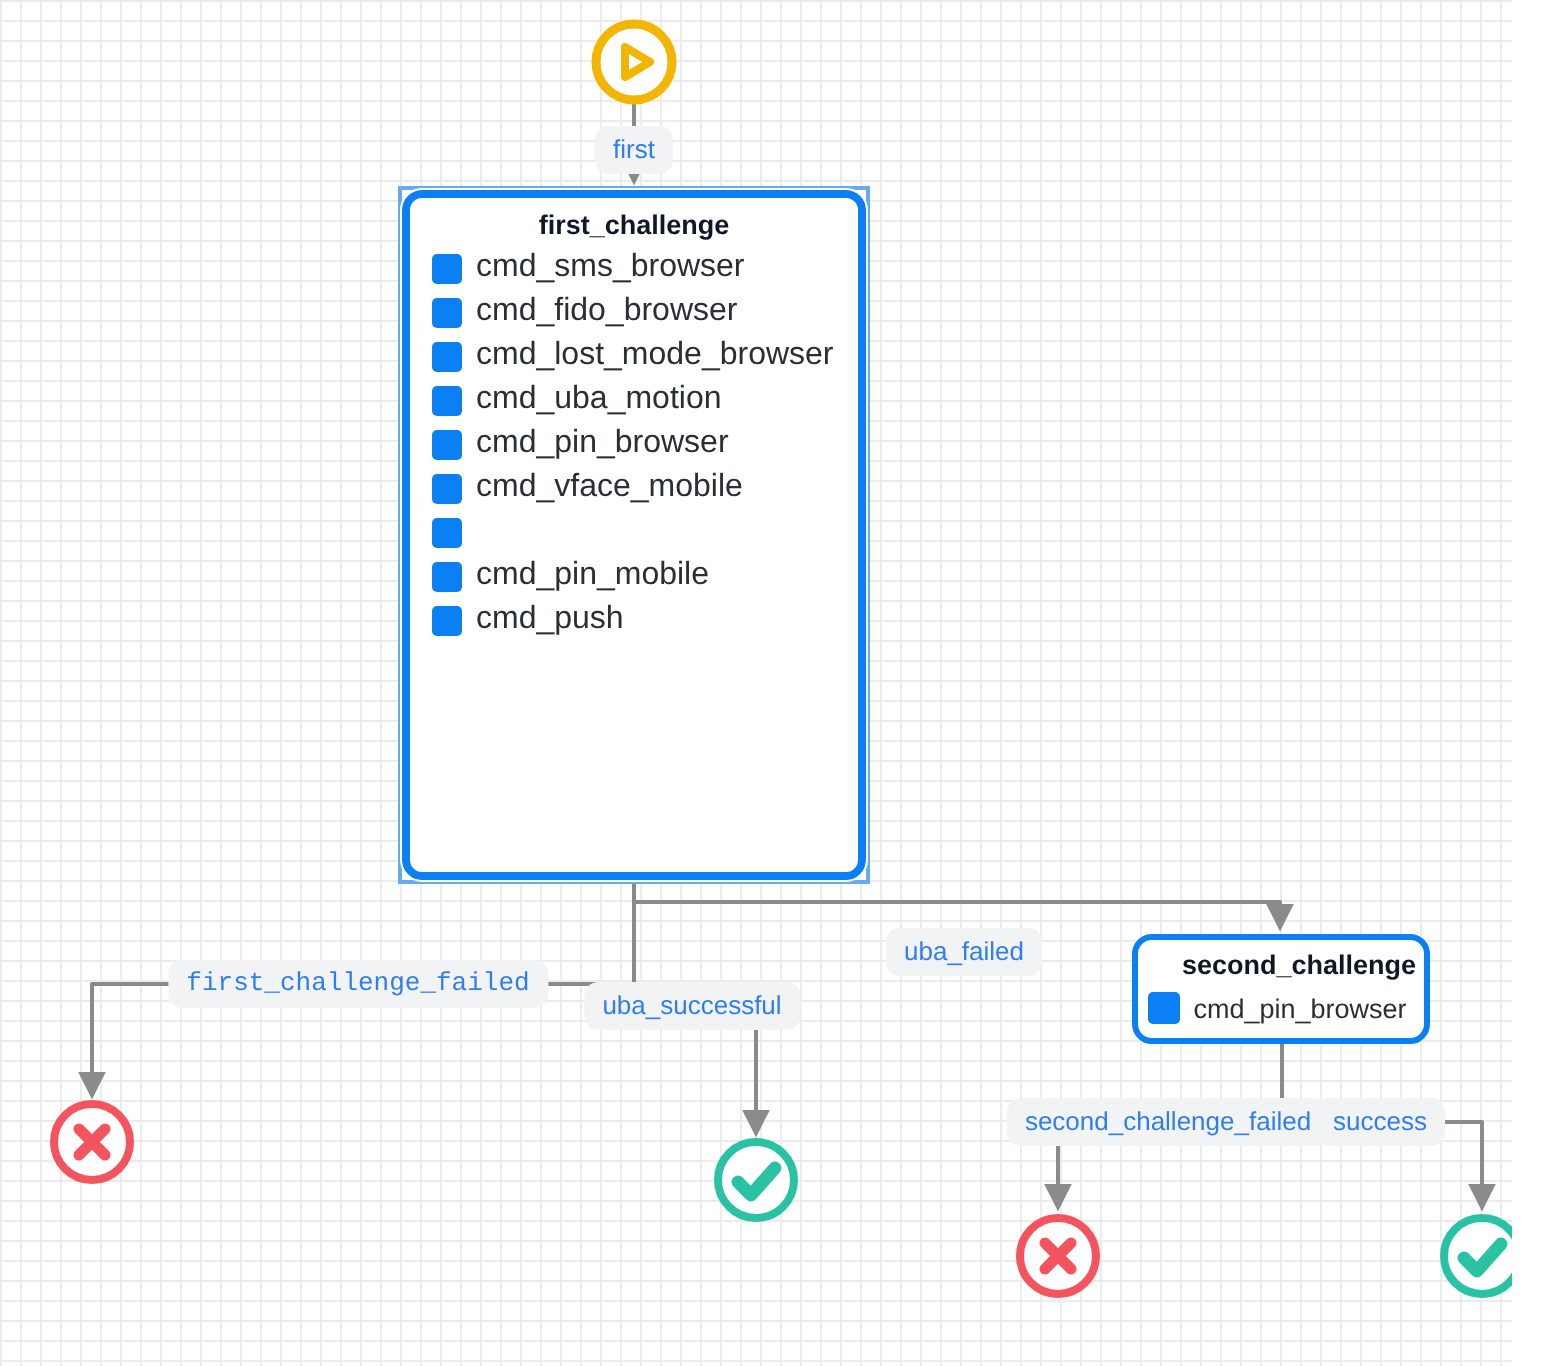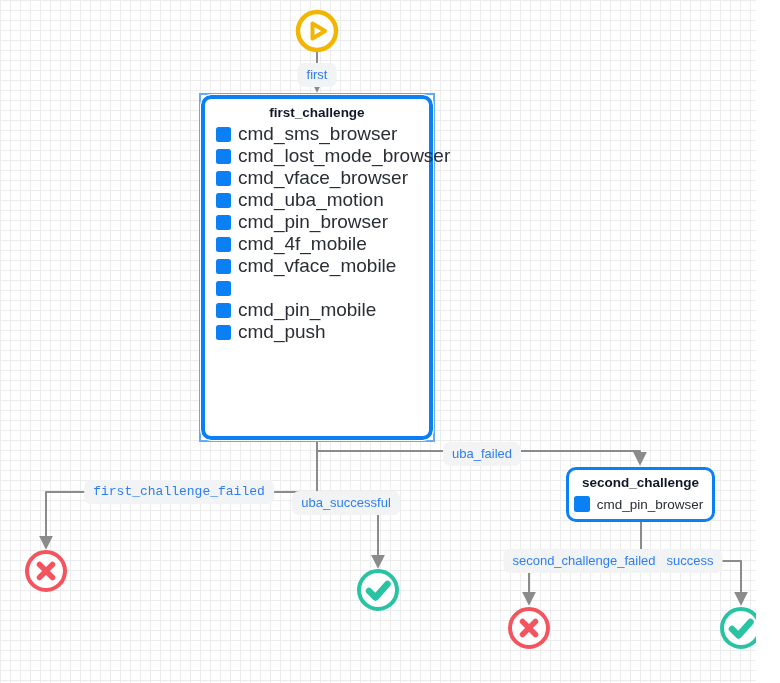--- a/index.html
+++ b/index.html
@@ -45,27 +45,27 @@
     background:#fff;border:4px solid var(--node-blue);border-radius:10px;
   }
   .selection-wrap .node-box{width:100%;height:100%;margin:0;border-width:4px;outline:1px solid #fff;}
   .node-title{
     font-size:13.5px;font-weight:bold;color:var(--title-color);
     text-align:center;padding:6px 20px 3px;
   }
   .node-items{padding:0 0 4px 11px;}
   .item{display:flex;align-items:center;gap:7px;height:22px;}
   .item-icon{width:15px;height:15px;border-radius:2.5px;background:var(--node-blue);flex:0 0 auto;}
-  .item-label{font-size:19px;color:var(--item-color);white-space:nowrap;}
+  .item-label{font-size:16px;color:var(--item-color);white-space:nowrap;}
 
   .node-box.small{
     position:absolute;left:566px;top:467px;width:149px;height:55px;
     border-width:3px;z-index:2;padding-top:3px;
   }
-  .node-box.small .node-title{padding:2px 4px 2px;}
+  .node-box.small .node-title{padding:2px 4px 2px;text-align:right;}
   .node-box.small .item{justify-content:center;height:24px;padding-right:4px;}
   .node-box.small .item-icon{width:16px;height:16px;}
   .node-box.small .item-label{font-size:13.5px;}
 </style>
 </head>
 <body>
 
 <div class="canvas">
 
   <svg class="edges" width="780" height="683">
@@ -83,64 +83,60 @@
   </svg>
 
   <div class="terminal" style="left:295px;top:9px;">
     <svg viewBox="0 0 44 44">
       <circle cx="22" cy="22" r="19" fill="#fff" stroke="var(--gold)" stroke-width="4.5"></circle>
       <path d="M17.5,14.5 L30,22 L17.5,29.5 Z" fill="none" stroke="var(--gold)" stroke-width="4" stroke-linejoin="round"></path>
     </svg>
   </div>
 
   <div class="edge-label" style="left:317px;top:75px;">first</div>
-  <div class="edge-label" style="left:482px;top:454px;">uba_failed</div>
+  <div class="edge-label" style="left:482px;top:476px;">uba_failed</div>
   <div class="edge-label" style="left:179px;top:492px;font-family:Liberation Mono, monospace;">first_challenge_failed</div>
   <div class="edge-label" style="left:584px;top:561px;">second_challenge_failed</div>
   <div class="edge-label" style="left:346px;top:503px;">uba_successful</div>
   <div class="edge-label" style="left:690px;top:561px;">success</div>
 
   <div class="selection-wrap">
     <div class="node-box">
       <div class="node-title">first_challenge</div>
       <div class="node-items">
 
           <div class="item">
             <span class="item-icon"></span>
             <span class="item-label">cmd_sms_browser</span>
           </div>
 
 
+          <div class="item">
+            <span class="item-icon"></span>
+            <span class="item-label">cmd_fido_browser</span>
+          </div>
 
           <div class="item">
             <span class="item-icon"></span>
             <span class="item-label">cmd_lost_mode_browser</span>
           </div>
 
-          <div class="item">
-            <span class="item-icon"></span>
-            <span class="item-label">cmd_vface_browser</span>
-          </div>
 
 
           <div class="item">
             <span class="item-icon"></span>
             <span class="item-label">cmd_uba_motion</span>
           </div>
 
           <div class="item">
             <span class="item-icon"></span>
             <span class="item-label">cmd_pin_browser</span>
           </div>
 
 
-          <div class="item">
-            <span class="item-icon"></span>
-            <span class="item-label">cmd_4f_mobile</span>
-          </div>
 
           <div class="item">
             <span class="item-icon"></span>
             <span class="item-label">cmd_vface_mobile</span>
           </div>
 
           <div class="item">
             <span class="item-icon"></span>
           </div>
 

